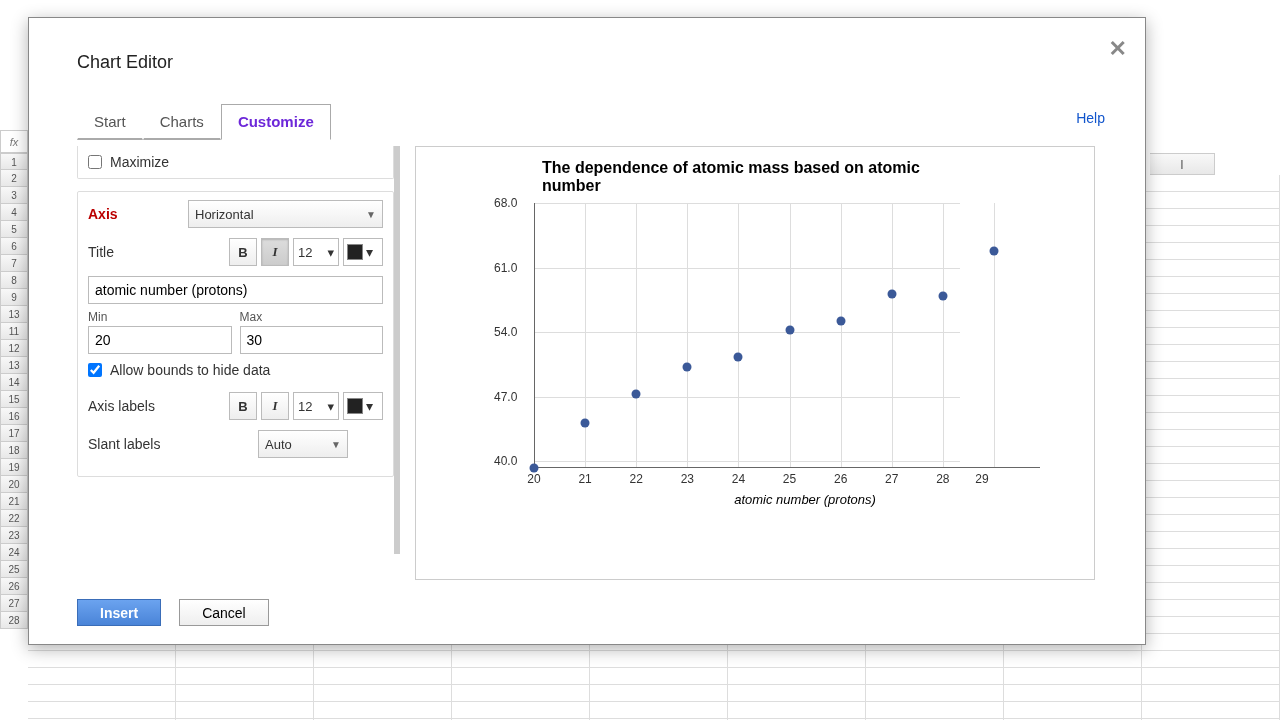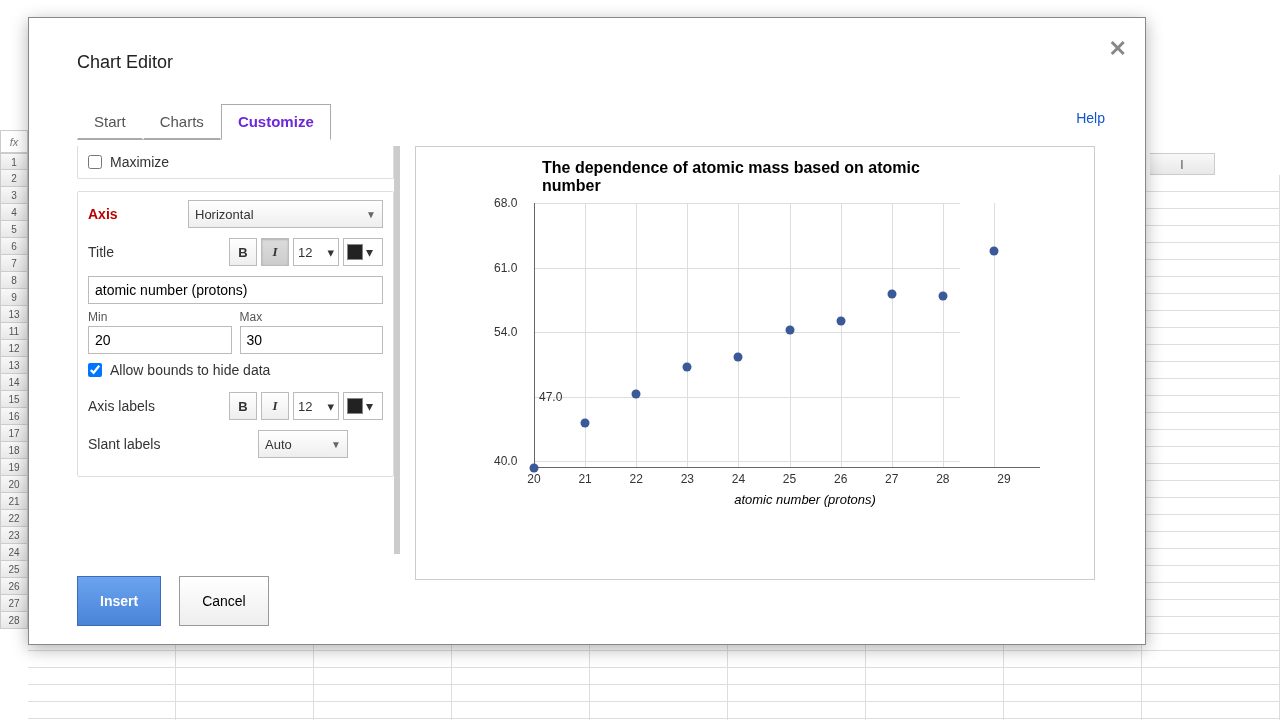--- a/index.html
+++ b/index.html
@@ -66,21 +66,21 @@
   .plot .axis-x{position:absolute;left:34px;right:0;bottom:0;height:1px;background:#666;}
   .ytick{position:absolute;left:-6px;font-size:12px;color:#333;transform:translateY(-50%);}
   .ygrid{position:absolute;left:34px;right:80px;height:1px;background:#ddd;}
   .xtick{position:absolute;bottom:-18px;font-size:12px;color:#333;transform:translateX(-50%);}
   .xgrid{position:absolute;top:0;bottom:0;width:1px;background:#ddd;}
   .pt{position:absolute;width:9px;height:9px;border-radius:50%;background:#3b5998;transform:translate(-50%,50%);}
   .xlbl{font-style:italic;font-size:13px;text-align:center;margin-top:24px;margin-left:100px;}
   
   
   .btnrow { position:absolute; left:48px; bottom:18px; display:flex; gap:18px;}
-  .btn { height:50px; padding:0 22px; font-size:14px; border:1px solid #999; background:linear-gradient(#fff,#eee); cursor:pointer;}
+  .btn { height:27px; padding:0 22px; font-size:14px; border:1px solid #999; background:linear-gradient(#fff,#eee); cursor:pointer;}
   .btn.primary{ background:linear-gradient(#6ba3ef,#4a84d8); color:#fff; border-color:#3a6db8; font-weight:bold;}
 </style>
 </head>
 <body>
 
 <div class="sheet">
   <div class="fxlabel">fx</div>
   <div class="rowheads" id="rowheads">
       <div class="rowhead">1</div>
       <div class="rowhead">2</div>
@@ -563,21 +563,21 @@
     </div>
     <div class="scrollthumb"></div>
   </div>
 
   <div class="preview">
     <div class="ctitle">The dependence of atomic mass based on atomic number</div>
     <div class="plot" id="plot">
         <div class="ygrid" style="top: 258px;"></div>
         <div class="ytick" style="top: 258px;">40.0</div>
         <div class="ygrid" style="top: 193.5px;"></div>
-        <div class="ytick" style="top: 193.5px; margin-left: 45px;">47.0</div>
+        <div class="ytick" style="top: 193.5px;">47.0</div>
         <div class="ygrid" style="top: 129px;"></div>
         <div class="ytick" style="top: 129px;">54.0</div>
         <div class="ygrid" style="top: 64.5px;"></div>
         <div class="ytick" style="top: 64.5px;">61.0</div>
         <div class="ygrid" style="top: 0px;"></div>
         <div class="ytick" style="top: 0px;">68.0</div>
         <div class="xgrid" style="left: 34px;"></div>
         <div class="xtick" style="left: 34px;">20</div>
         <div class="xgrid" style="left: 85.1111px;"></div>
         <div class="xtick" style="left: 85.1111px;">21</div>
@@ -589,21 +589,21 @@
         <div class="xtick" style="left: 238.444px;">24</div>
         <div class="xgrid" style="left: 289.556px;"></div>
         <div class="xtick" style="left: 289.556px;">25</div>
         <div class="xgrid" style="left: 340.667px;"></div>
         <div class="xtick" style="left: 340.667px;">26</div>
         <div class="xgrid" style="left: 391.778px;"></div>
         <div class="xtick" style="left: 391.778px;">27</div>
         <div class="xgrid" style="left: 442.889px;"></div>
         <div class="xtick" style="left: 442.889px;">28</div>
         <div class="xgrid" style="left: 494px;"></div>
-        <div class="xtick" style="left: 504px;">29</div>
+        <div class="xtick" style="left: 482px;">29</div>
         <div class="axis-y"></div>
         <div class="axis-x"></div>
         <div class="pt" style="left: 34px; bottom: 0px;"></div>
         <div class="pt" style="left: 85.1111px; bottom: 45.15px;"></div>
         <div class="pt" style="left: 136.222px; bottom: 73.7143px;"></div>
         <div class="pt" style="left: 187.333px; bottom: 101.357px;"></div>
         <div class="pt" style="left: 238.444px; bottom: 110.571px;"></div>
         <div class="pt" style="left: 289.556px; bottom: 138.214px;"></div>
         <div class="pt" style="left: 340.667px; bottom: 147.429px;"></div>
         <div class="pt" style="left: 391.778px; bottom: 174.15px;"></div>

